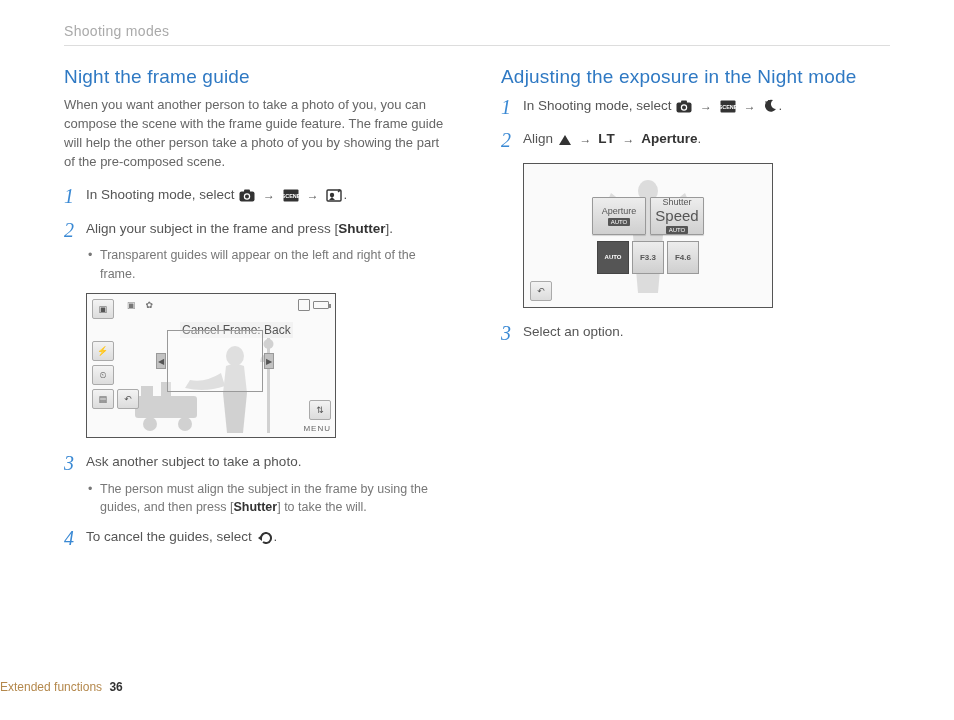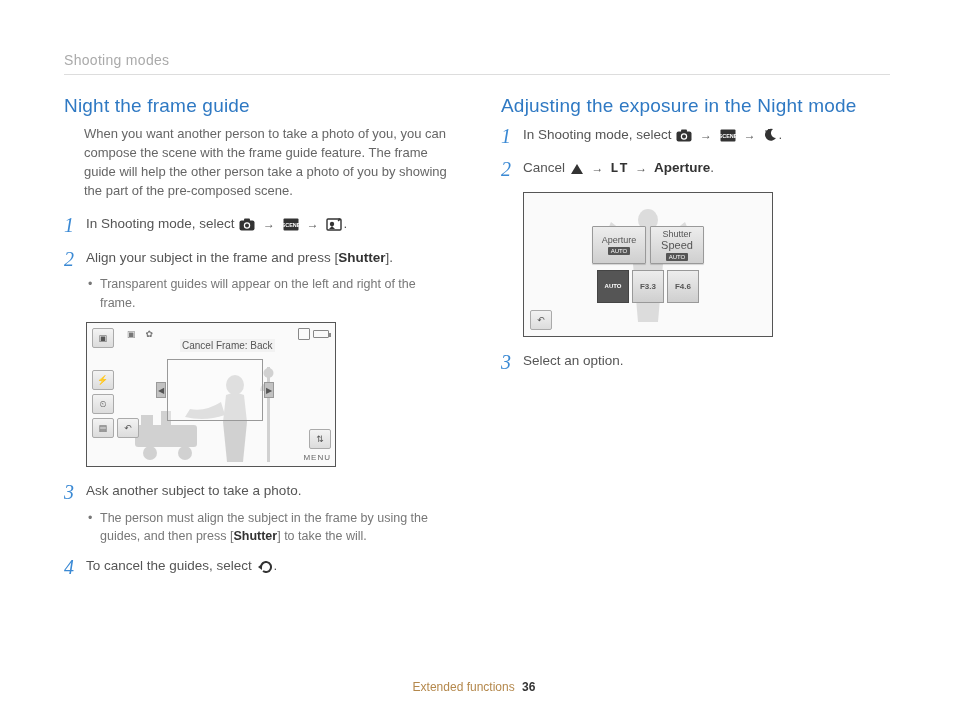--- a/index.html
+++ b/index.html
@@ -1,61 +1,61 @@
 <!DOCTYPE html>
 <html><head>
 <meta charset="utf-8">
 <style>
   * { box-sizing: border-box; margin: 0; padding: 0; }
   html, body { width: 954px; height: 720px; font-family: Arial, Helvetica, sans-serif; background: #fff; color: #555; }
-  .page { width: 954px; height: 720px; padding: 52px 64px 30px 64px; position: relative; }
+  .page { width: 954px; height: 720px; padding: 23px 64px 30px 64px; position: relative; }
   .breadcrumb { font-size: 14px; color: #aaa; letter-spacing: 0.3px; border-bottom: 1px solid #ddd; padding-bottom: 6px; margin-bottom: 20px; }
   .columns { display: flex; gap: 48px; }
   .col { flex: 1 1 0; min-width: 0; }
   h2 { color: #2f79c3; font-weight: 400; font-size: 19px; margin-bottom: 8px; letter-spacing: 0.2px; }
-  .intro { font-size: 13px; color: #666; line-height: 1.45; margin-bottom: 14px; margin-left: 20px; }
+  .intro { font-size: 13px; color: #666; line-height: 1.45; margin-bottom: 14px; }
   .step { display: flex; align-items: flex-start; margin-bottom: 10px; }
   .step-num { font-family: Georgia, 'Times New Roman', serif; font-style: italic; font-size: 20px; color: #3a89d4; width: 22px; flex: none; line-height: 1.1; }
   .step-body { font-size: 13.5px; color: #555; line-height: 1.5; }
   .step-body .bullet { font-size: 12.5px; color: #777; margin-top: 7px; padding-left: 14px; position: relative; }
   .step-body .bullet::before { content: "•"; position: absolute; left: 2px; top: 0; color: #777; }
   .icon { display: inline-block; vertical-align: -3px; margin: 0 1px; }
   .arrow { margin: 0 3px; color: #555; font-size: 12px; vertical-align: 0; }
   strong { font-weight: 700; color: #333; }
 
   
   .shot1 { width: 250px; height: 145px; border: 1px solid #555; position: relative; margin: 4px 0 14px 22px; background: #fafafa; overflow: hidden; }
   .shot1-left-icons { position: absolute; left: 5px; top: 5px; display: flex; flex-direction: column; gap: 4px; }
   .sq { width: 22px; height: 20px; background: linear-gradient(#f3f3f3,#dcdcdc); border: 1px solid #aaa; border-radius: 2px; display: flex; align-items: center; justify-content: center; font-size: 9px; color:#555; }
   .shot1-left-icons .row2 { display: flex; gap: 3px; }
   .shot1-top-right { position: absolute; right: 6px; top: 5px; display: flex; align-items: center; gap: 3px; }
   .batt { width: 16px; height: 8px; border: 1px solid #888; border-radius: 1px; position: relative; }
   .batt::after { content:""; position:absolute; right:-3px; top:2px; width:2px; height:4px; background:#888; }
   .sd { width: 12px; height: 12px; border:1px solid #888; border-radius:1px; }
-  .frame-label { position: absolute; top: 16px; left: 93px; font-size: 10px; color: #555; background: rgba(240,240,240,0.8); padding: 1px 2px; }
+  .frame-label { position: absolute; top: 28px; left: 93px; font-size: 12px; color: #555; background: rgba(240,240,240,0.8); padding: 1px 2px; }
   .inner-frame { position: absolute; top: 36px; left: 80px; width: 96px; height: 62px; border: 1.5px solid #999; background: rgba(255,255,255,0.3); }
   .inner-frame .handle { position: absolute; width: 10px; height: 16px; background: #c2c2c2; border: 1px solid #999; top: 50%; transform: translateY(-50%); display:flex; align-items:center; justify-content:center; font-size:8px; color:#555;}
   .inner-frame .handle.l { left: -12px; }
   .inner-frame .handle.r { right: -12px; }
   .silhouette { position: absolute; left: 48px; bottom: 4px; width: 150px; height: 95px; opacity: 0.35; }
   .shot1-bottom-right { position: absolute; right: 4px; bottom: 4px; display: flex; flex-direction: column; align-items: flex-end; gap: 4px; }
   .menu-lbl { font-size: 8px; color: #666; letter-spacing: 1px; margin-left: 48px; }
 
   
   .shot2 { width: 250px; height: 145px; border: 1px solid #555; position: relative; margin: 4px 0 14px 22px; background: #fafafa; overflow: hidden; display:flex; align-items:center; justify-content:center; }
   .sil2 { position:absolute; opacity:0.3; width:90px; height:120px; }
   .btn-row1 { display:flex; gap:4px; z-index:2; }
   .mbtn { width: 54px; height: 38px; background: linear-gradient(#ededed,#cfcfcf); border:1px solid #999; border-radius:1px; display:flex; flex-direction:column; align-items:center; justify-content:center; font-size:9px; color:#555; box-shadow: 0 1px 1px rgba(0,0,0,0.15);}
   .mbtn .sub { font-size:6px; padding:1px 3px; background:#555; color:#fff; border-radius:1px; margin-top:2px;}
   .btn-row2 { display:flex; gap:3px; margin-top:6px; z-index:2;}
   .sbtn { width: 32px; height: 33px; background: linear-gradient(#ededed,#cfcfcf); border:1px solid #999; display:flex; align-items:center; justify-content:center; font-size:8px; font-weight:700; color:#555;}
   .sbtn.auto { font-size:6px; background:#555; color:#fff; border-color:#444;}
   .shot2 .back-btn { position: absolute; left: 6px; bottom: 6px; }
 
-  .footer { position: absolute; bottom: 26px; left: 0; right: 6px; text-align: center; font-size: 12px; color: #b4884c; }
+  .footer { position: absolute; bottom: 26px; left: 0; right: 6px; text-align: left; font-size: 12px; color: #b4884c; }
   .footer .pg { font-weight: 700; color: #333; margin-left: 4px; }
 </style>
 </head>
 <body>
 
 <div class="page">
   <div class="breadcrumb">Shooting modes</div>
 
   <div class="columns">
 
@@ -183,26 +183,26 @@
                 <path d="M10 1 A6 6 0 1 0 13 10 A5 5 0 0 1 10 1 Z" fill="#333"></path>
                 <circle cx="3" cy="3" r="0.8" fill="#333"></circle>
                 <circle cx="5.5" cy="1.5" r="0.6" fill="#333"></circle>
               </svg></span><span>.</span>
         </div>
       </div>
 
       <div class="step">
         <div class="step-num">2</div>
         <div class="step-body">
-          <span>Cancel </span>
+          <span>Align </span>
           <span class="icon"><svg width="14" height="12" viewBox="0 0 14 12">
                 <path d="M7 1 L13 11 L1 11 Z" fill="#333"></path>
               </svg></span>
           <span class="arrow">→</span>
-          <strong style="letter-spacing:1px;font-family:Liberation Mono, monospace;">LT</strong>
+          <strong style="letter-spacing:1px;">LT</strong>
           <span class="arrow">→</span>
           <strong> Aperture</strong><span>.</span>
         </div>
       </div>
 
       <div class="shot2">
         <svg class="sil2" viewBox="0 0 90 120">
           <g fill="#999">
             <ellipse cx="45" cy="16" rx="10" ry="11"></ellipse>
             <path d="M35 27 Q45 23 55 27 L60 60 L55 118 L35 118 L30 60 Z"></path>
@@ -211,21 +211,21 @@
           </g>
         </svg>
         <div style="display:flex; flex-direction:column; align-items:center;">
           <div class="btn-row1">
             <div class="mbtn">
               <span>Aperture</span>
               <span class="sub">AUTO</span>
             </div>
             <div class="mbtn">
               <span>Shutter</span>
-              <span style="font-size:11px">Speed</span>
+              <span style="font-size:15px">Speed</span>
               <span class="sub">AUTO</span>
             </div>
           </div>
           <div class="btn-row2">
             <div class="sbtn auto">AUTO</div>
             <div class="sbtn">F3.3</div>
             <div class="sbtn">F4.6</div>
           </div>
         </div>
         <div class="sq back-btn">↶</div>

